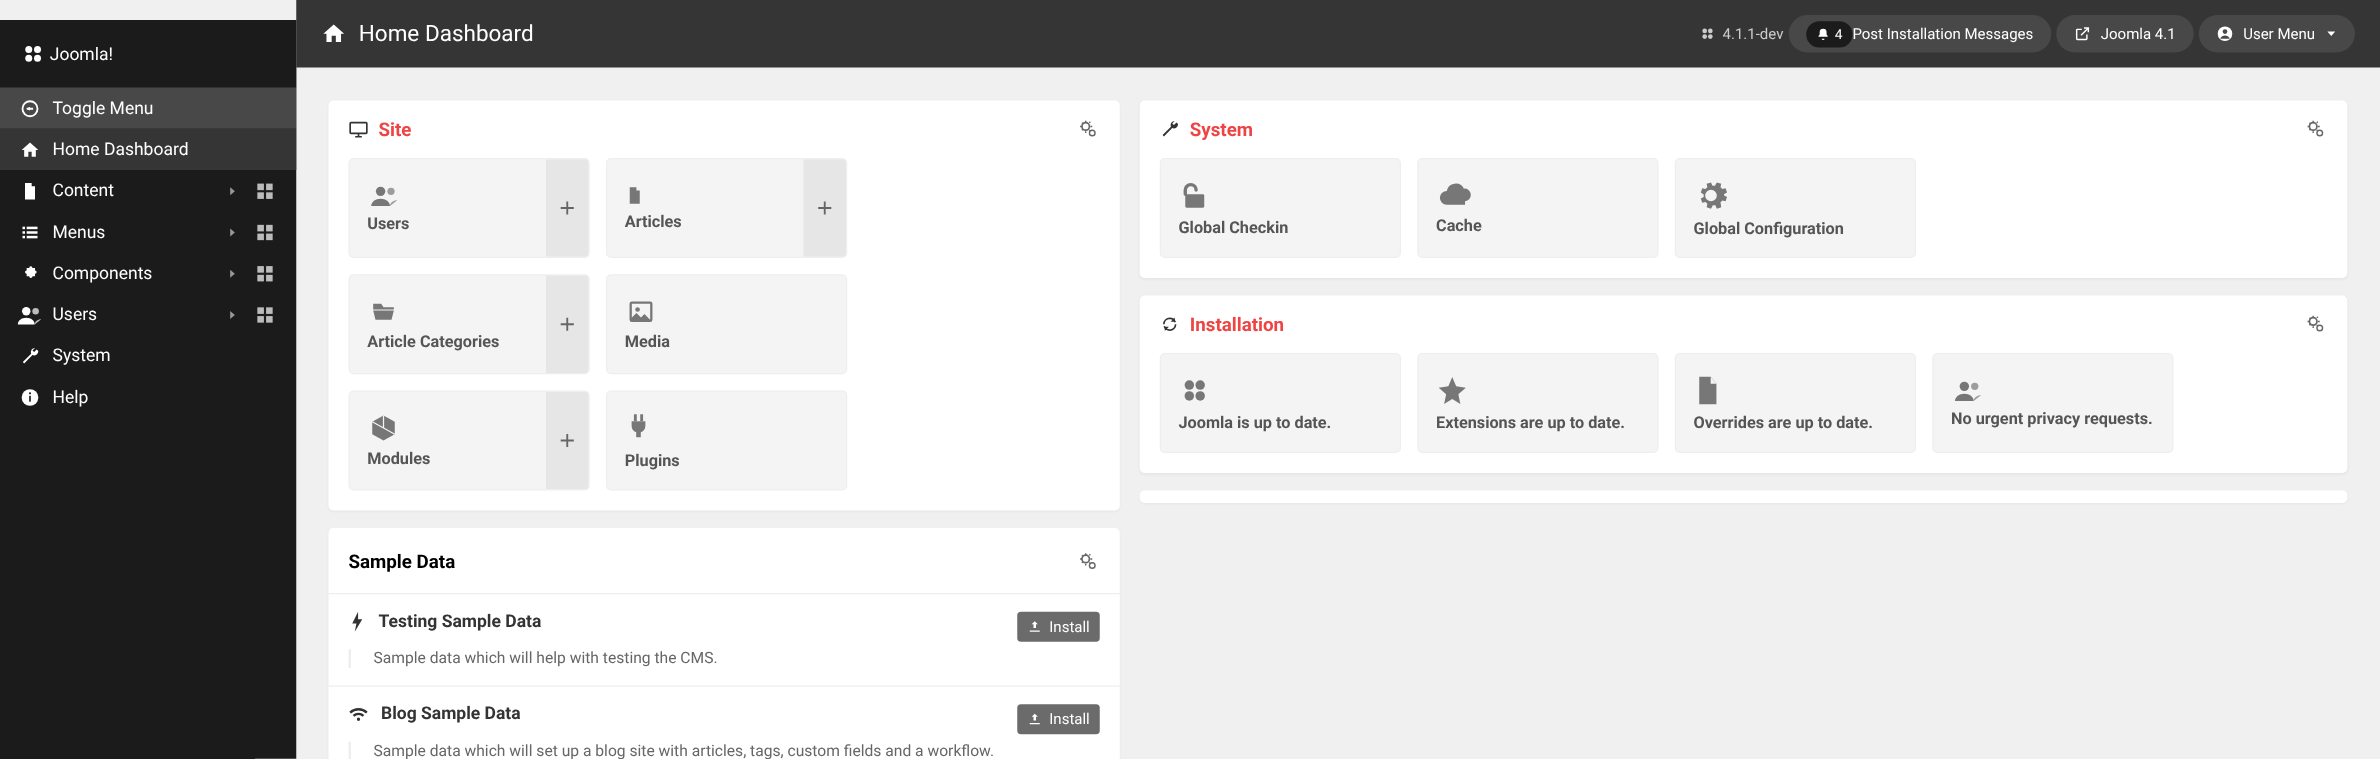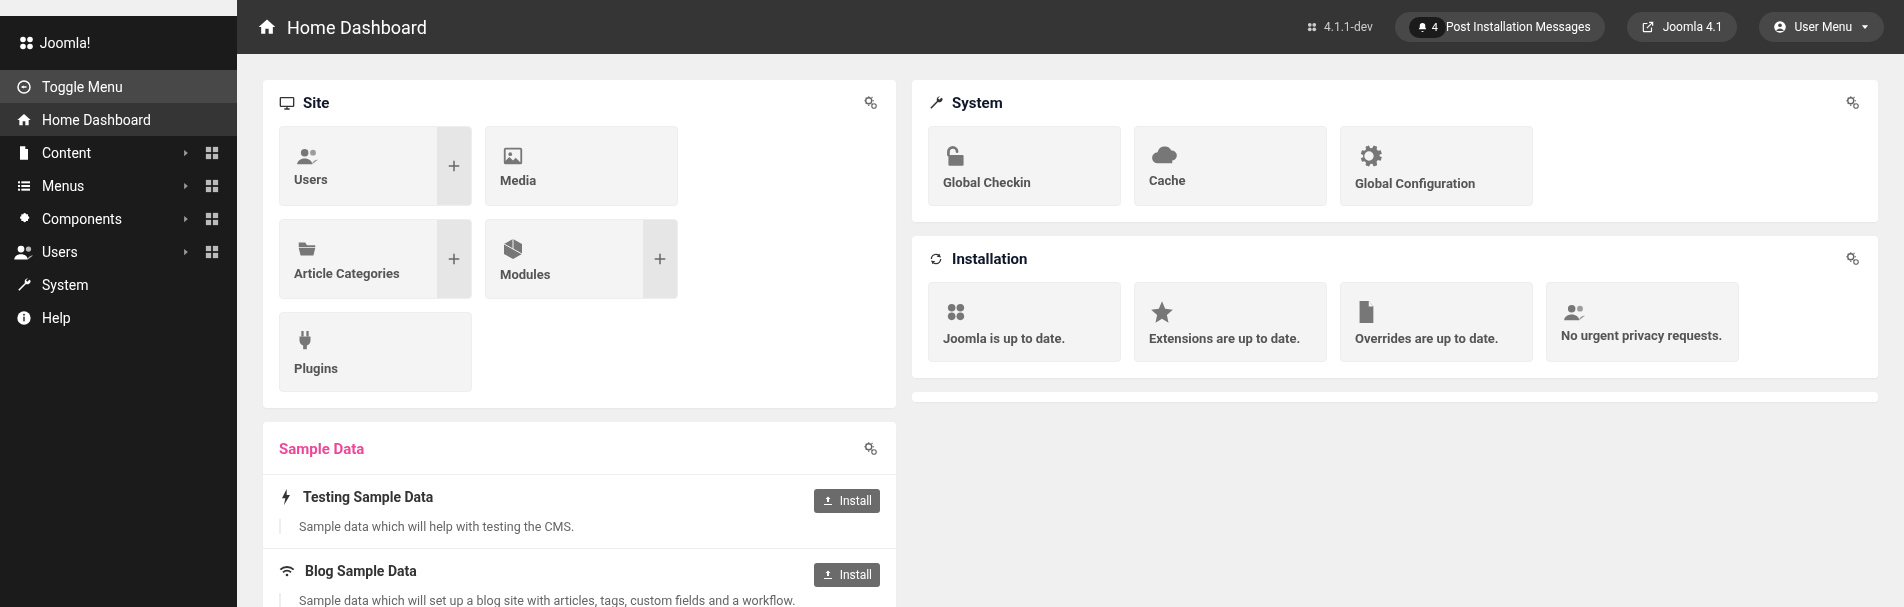--- a/index.html
+++ b/index.html
@@ -13,44 +13,44 @@
 .nav-item.toggle { background: #484848; justify-content: center; }
 .nav-item.active { background: #353535; }
 .nav-icon { width: 24px; display: inline-flex; justify-content: center; align-items: center; margin-right: 6px; }
 .nav-label { flex: 1; }
 .nav-chevron { width: 20px; text-align: center; color: #999; }
 .nav-grid { width: 20px; text-align: center; color: #bbb; margin-left: 4px; }
 
 
 .header { position: absolute; left: 237px; top: 0; right: 0; height: 54px; background: #353535; color: #fff; display: flex; align-items: center; padding: 0 20px; }
 .header-title { display: flex; align-items: center; gap: 10px; font-size: 18px; font-weight: 400; }
-.header-right { margin-left: auto; display: flex; align-items: center; gap: 22px; }
+.header-right { margin-left: auto; display: flex; align-items: center; gap: 4px; }
 .version-tag { display: flex; align-items: center; gap: 6px; font-size: 12px; color: #ccc; }
 .pill { background: #484848; border-radius: 20px; height: 30px; display: flex; align-items: center; padding: 0 14px; font-size: 12px; color: #fff; cursor: pointer; }
 .badge-dark { background: #1b1b1b; border-radius: 14px; padding: 4px 8px; display: flex; align-items: center; gap: 4px; font-size: 11px; }
 .pill-icon { margin-right: 8px; display: inline-flex; }
 
 
 .main { position: absolute; left: 237px; top: 54px; right: 0; bottom: 0; overflow-y: auto; padding: 26px; display: flex; gap: 16px; }
 .col-left { width: 633px; flex-shrink: 0; display: flex; flex-direction: column; gap: 14px; }
 .col-right { flex: 1; display: flex; flex-direction: column; gap: 14px; }
 
 .card { background: #fff; border-radius: 4px; box-shadow: 0 1px 2px rgba(0,0,0,0.04); }
 .card-header { display: flex; align-items: center; padding: 14px 16px; border-bottom: none; }
-.card-header-title { display: flex; align-items: center; gap: 8px; font-size: 15px; font-weight: 700; color: #0f172a; }
+.card-header-title { display: flex; align-items: center; gap: 8px; font-size: 15px; font-weight: 700; color: #ef4444; }
 .card-header-gear { margin-left: auto; color: #666; cursor: pointer; }
 
 .tile-grid { display: flex; flex-wrap: wrap; gap: 13px; padding: 0 16px 16px 16px; }
 .tile { background: #f4f4f4; border: 1px solid #eee; border-radius: 4px; width: 193px; height: 80px; display: flex; position: relative; overflow: hidden; }
 .tile-body { flex: 1; padding: 10px 14px; display: flex; flex-direction: column; justify-content: center; cursor: pointer; }
 .tile-icon { color: #666; margin-bottom: 6px; }
 .tile-label { font-size: 13px; font-weight: 700; color: #555; }
 .tile-plus { width: 34px; background: #e6e6e6; display: flex; align-items: center; justify-content: center; color: #666; font-size: 20px; cursor: pointer; }
 
-.sample-header { padding: 18px 16px 16px 16px; font-size: 15px; font-weight: 700; color: #ec4899; display:flex; align-items:center;}
+.sample-header { padding: 18px 16px 16px 16px; font-size: 15px; font-weight: 700; color: #000000; display:flex; align-items:center;}
 .sample-body { border-top: 1px solid #eee; padding: 14px 16px; }
 .sample-row { display: flex; align-items: flex-start; }
 .sample-row-left { display: flex; align-items: center; gap: 10px; }
 .sample-title { font-size: 14px; font-weight: 700; color: #333; }
 .sample-desc { font-size: 12.5px; color: #666; margin-top: 6px; padding-left: 24px; border-left: 2px solid #eee; margin-left:0; padding-left:18px; }
 .install-btn { margin-left: auto; background: #6b6b6b; color: #fff; border-radius: 3px; padding: 5px 8px; font-size: 12px; display: flex; align-items: center; gap: 6px; cursor: pointer; }
 
 
 .ico { display: inline-flex; }
 </style>
@@ -301,43 +301,62 @@
             <div class="tile-plus">
               <svg width="18" height="18" viewBox="0 0 24 24" fill="#666">
                 <path d="M11 5h2v14h-2z"></path>
                 <path d="M5 11h14v2H5z"></path>
               </svg>
             </div>
           </div>
           <div class="tile">
             <div class="tile-body">
               <span class="tile-icon ico" style="color:#777">
+                <svg width="16" height="16" viewBox="0 0 24 24" fill="currentColor">
+                  <path d="M6 2h8l4 4v16H6V2zm8 0v4h4"></path>
+                  <rect x="9" y="11" width="7" height="1.5"></rect>
+                  <rect x="9" y="14" width="7" height="1.5"></rect>
+                  <rect x="9" y="17" width="5" height="1.5"></rect>
+                </svg>
+              </span>
+              <span class="tile-label">Articles</span>
+            </div>
+            <div class="tile-plus">
+              <svg width="18" height="18" viewBox="0 0 24 24" fill="#666">
+                <path d="M11 5h2v14h-2z"></path>
+                <path d="M5 11h14v2H5z"></path>
+              </svg>
+            </div>
+          </div>
+          <div class="tile">
+            <div class="tile-body">
+              <span class="tile-icon ico" style="color:#777">
+                <svg width="26" height="22" viewBox="0 0 24 24" fill="currentColor">
+                  <path d="M3 5h7l2 3h9v2H3zM3 11h18l-2 8H5z"></path>
+                </svg>
+              </span>
+              <span class="tile-label">Article Categories</span>
+            </div>
+            <div class="tile-plus">
+              <svg width="18" height="18" viewBox="0 0 24 24" fill="#666">
+                <path d="M11 5h2v14h-2z"></path>
+                <path d="M5 11h14v2H5z"></path>
+              </svg>
+            </div>
+          </div>
+          <div class="tile">
+            <div class="tile-body">
+              <span class="tile-icon ico" style="color:#777">
                 <svg width="26" height="22" viewBox="0 0 24 24" fill="currentColor">
                   <rect x="3" y="4" width="18" height="16" rx="1" fill="none" stroke="currentColor" stroke-width="2"></rect>
                   <circle cx="9" cy="10" r="2"></circle>
                   <path d="M3 18l5-5 4 4 3-3 6 6H3z"></path>
                 </svg>
               </span>
               <span class="tile-label">Media</span>
-            </div>
-          </div>
-          <div class="tile">
-            <div class="tile-body">
-              <span class="tile-icon ico" style="color:#777">
-                <svg width="26" height="22" viewBox="0 0 24 24" fill="currentColor">
-                  <path d="M3 5h7l2 3h9v2H3zM3 11h18l-2 8H5z"></path>
-                </svg>
-              </span>
-              <span class="tile-label">Article Categories</span>
-            </div>
-            <div class="tile-plus">
-              <svg width="18" height="18" viewBox="0 0 24 24" fill="#666">
-                <path d="M11 5h2v14h-2z"></path>
-                <path d="M5 11h14v2H5z"></path>
-              </svg>
             </div>
           </div>
           <div class="tile">
             <div class="tile-body">
               <span class="tile-icon ico" style="color:#777">
                 <svg width="26" height="24" viewBox="0 0 24 24" fill="currentColor">
                   <path d="M12 2l9 5v10l-9 5-9-5V7z"></path>
                   <path d="M12 2v10l9 5M12 12L3 7" stroke="#f4f4f4" stroke-width="1" fill="none"></path>
                 </svg>
               </span>

